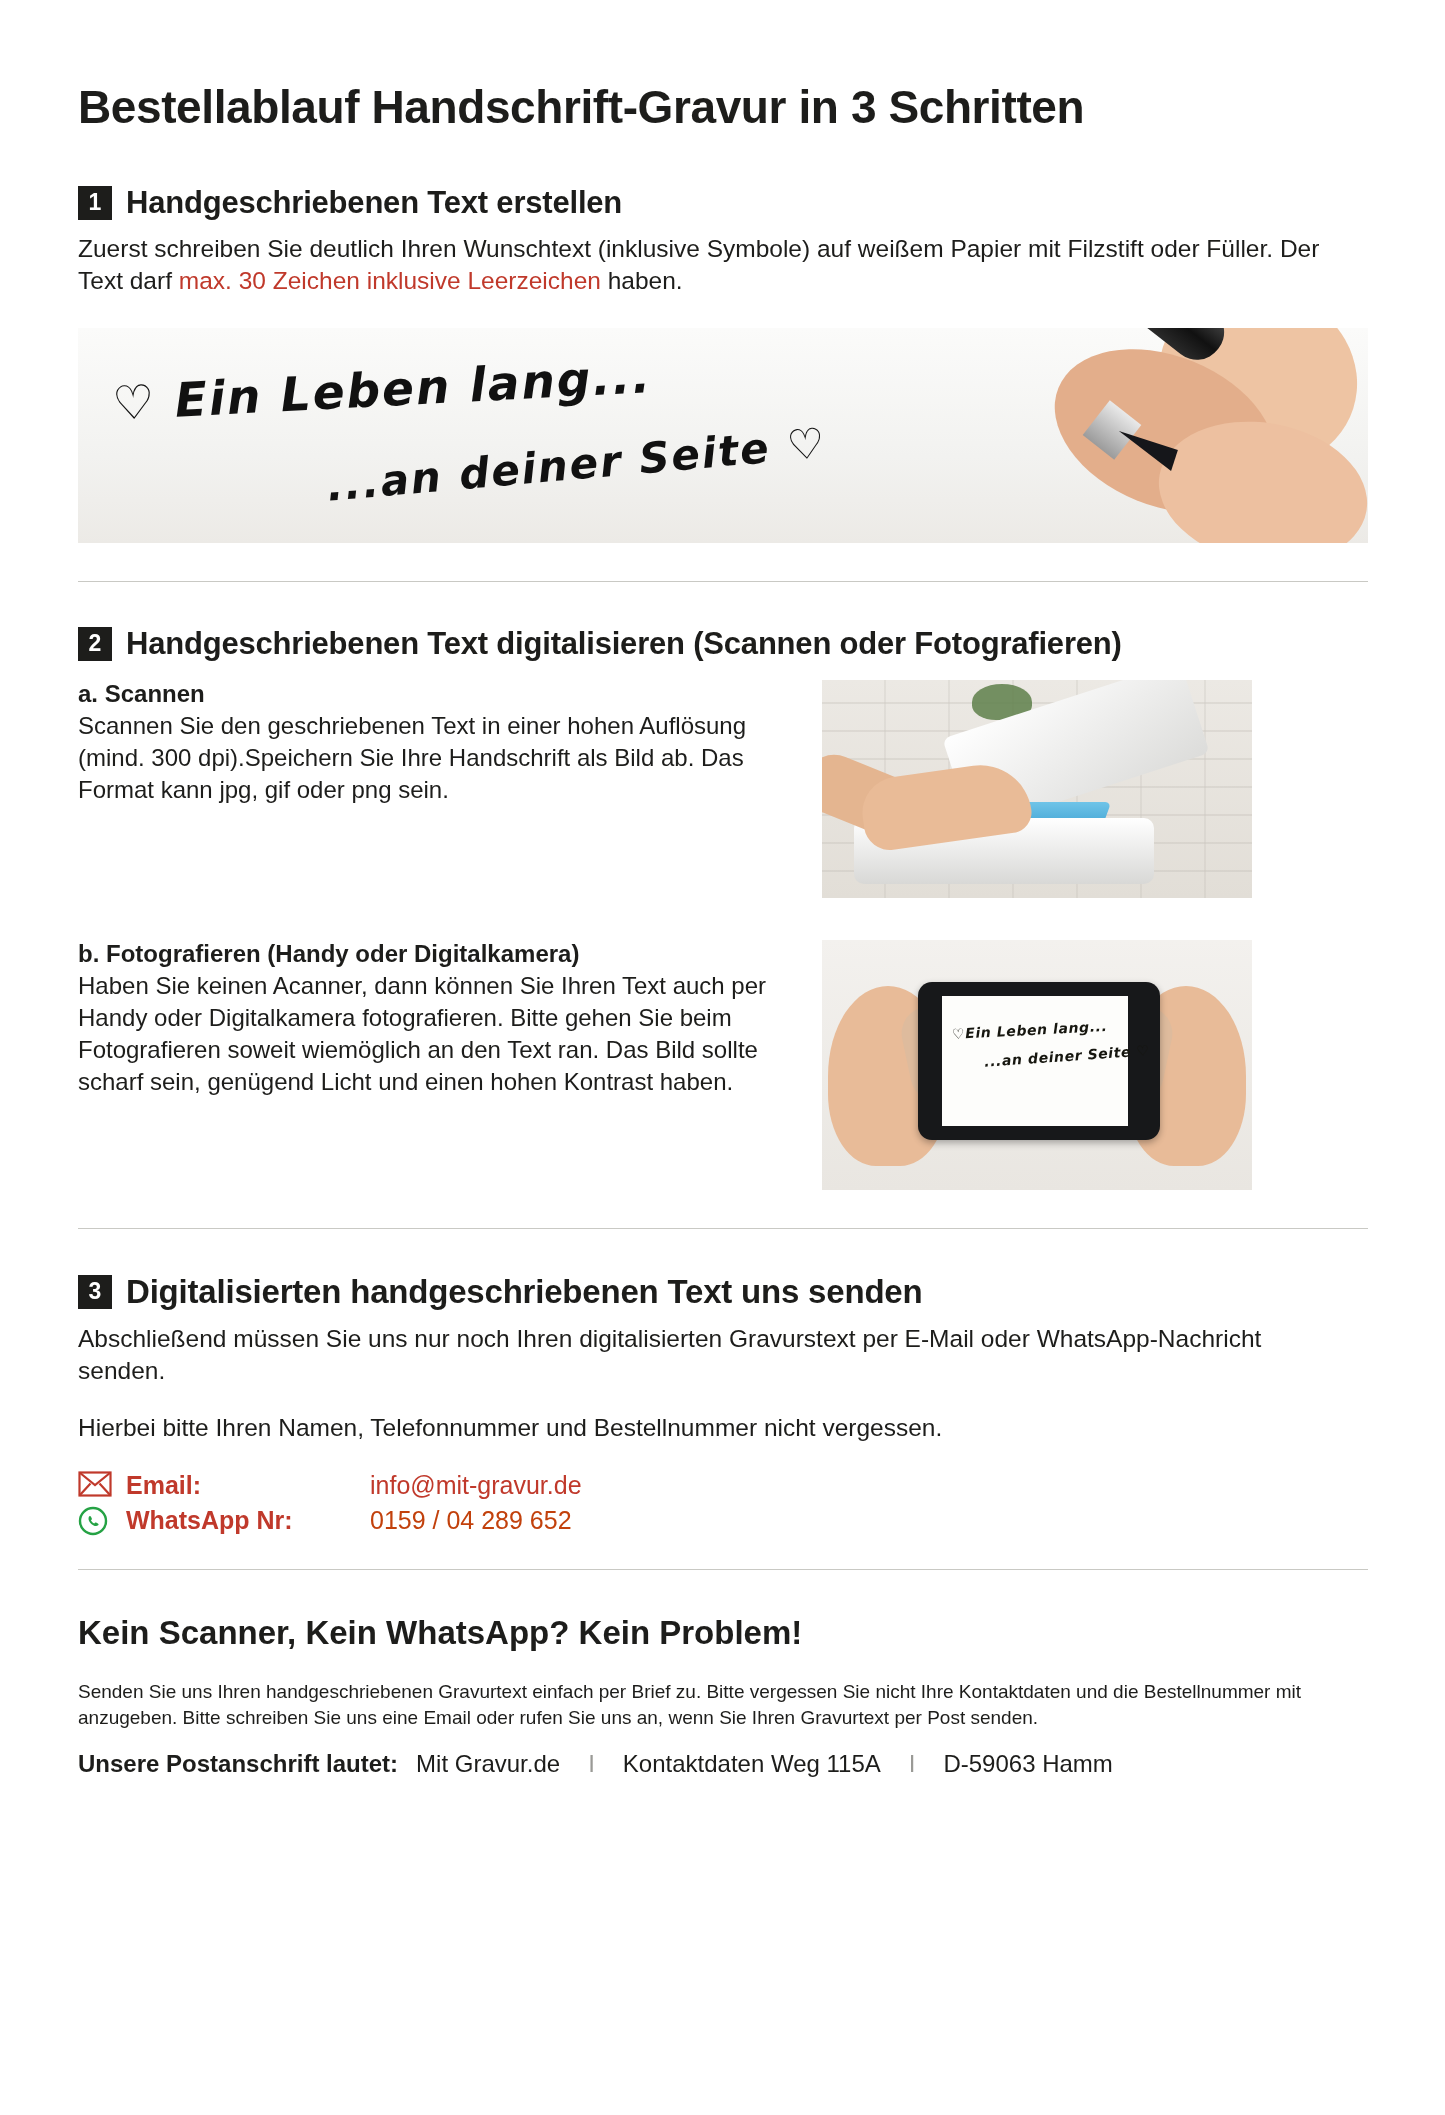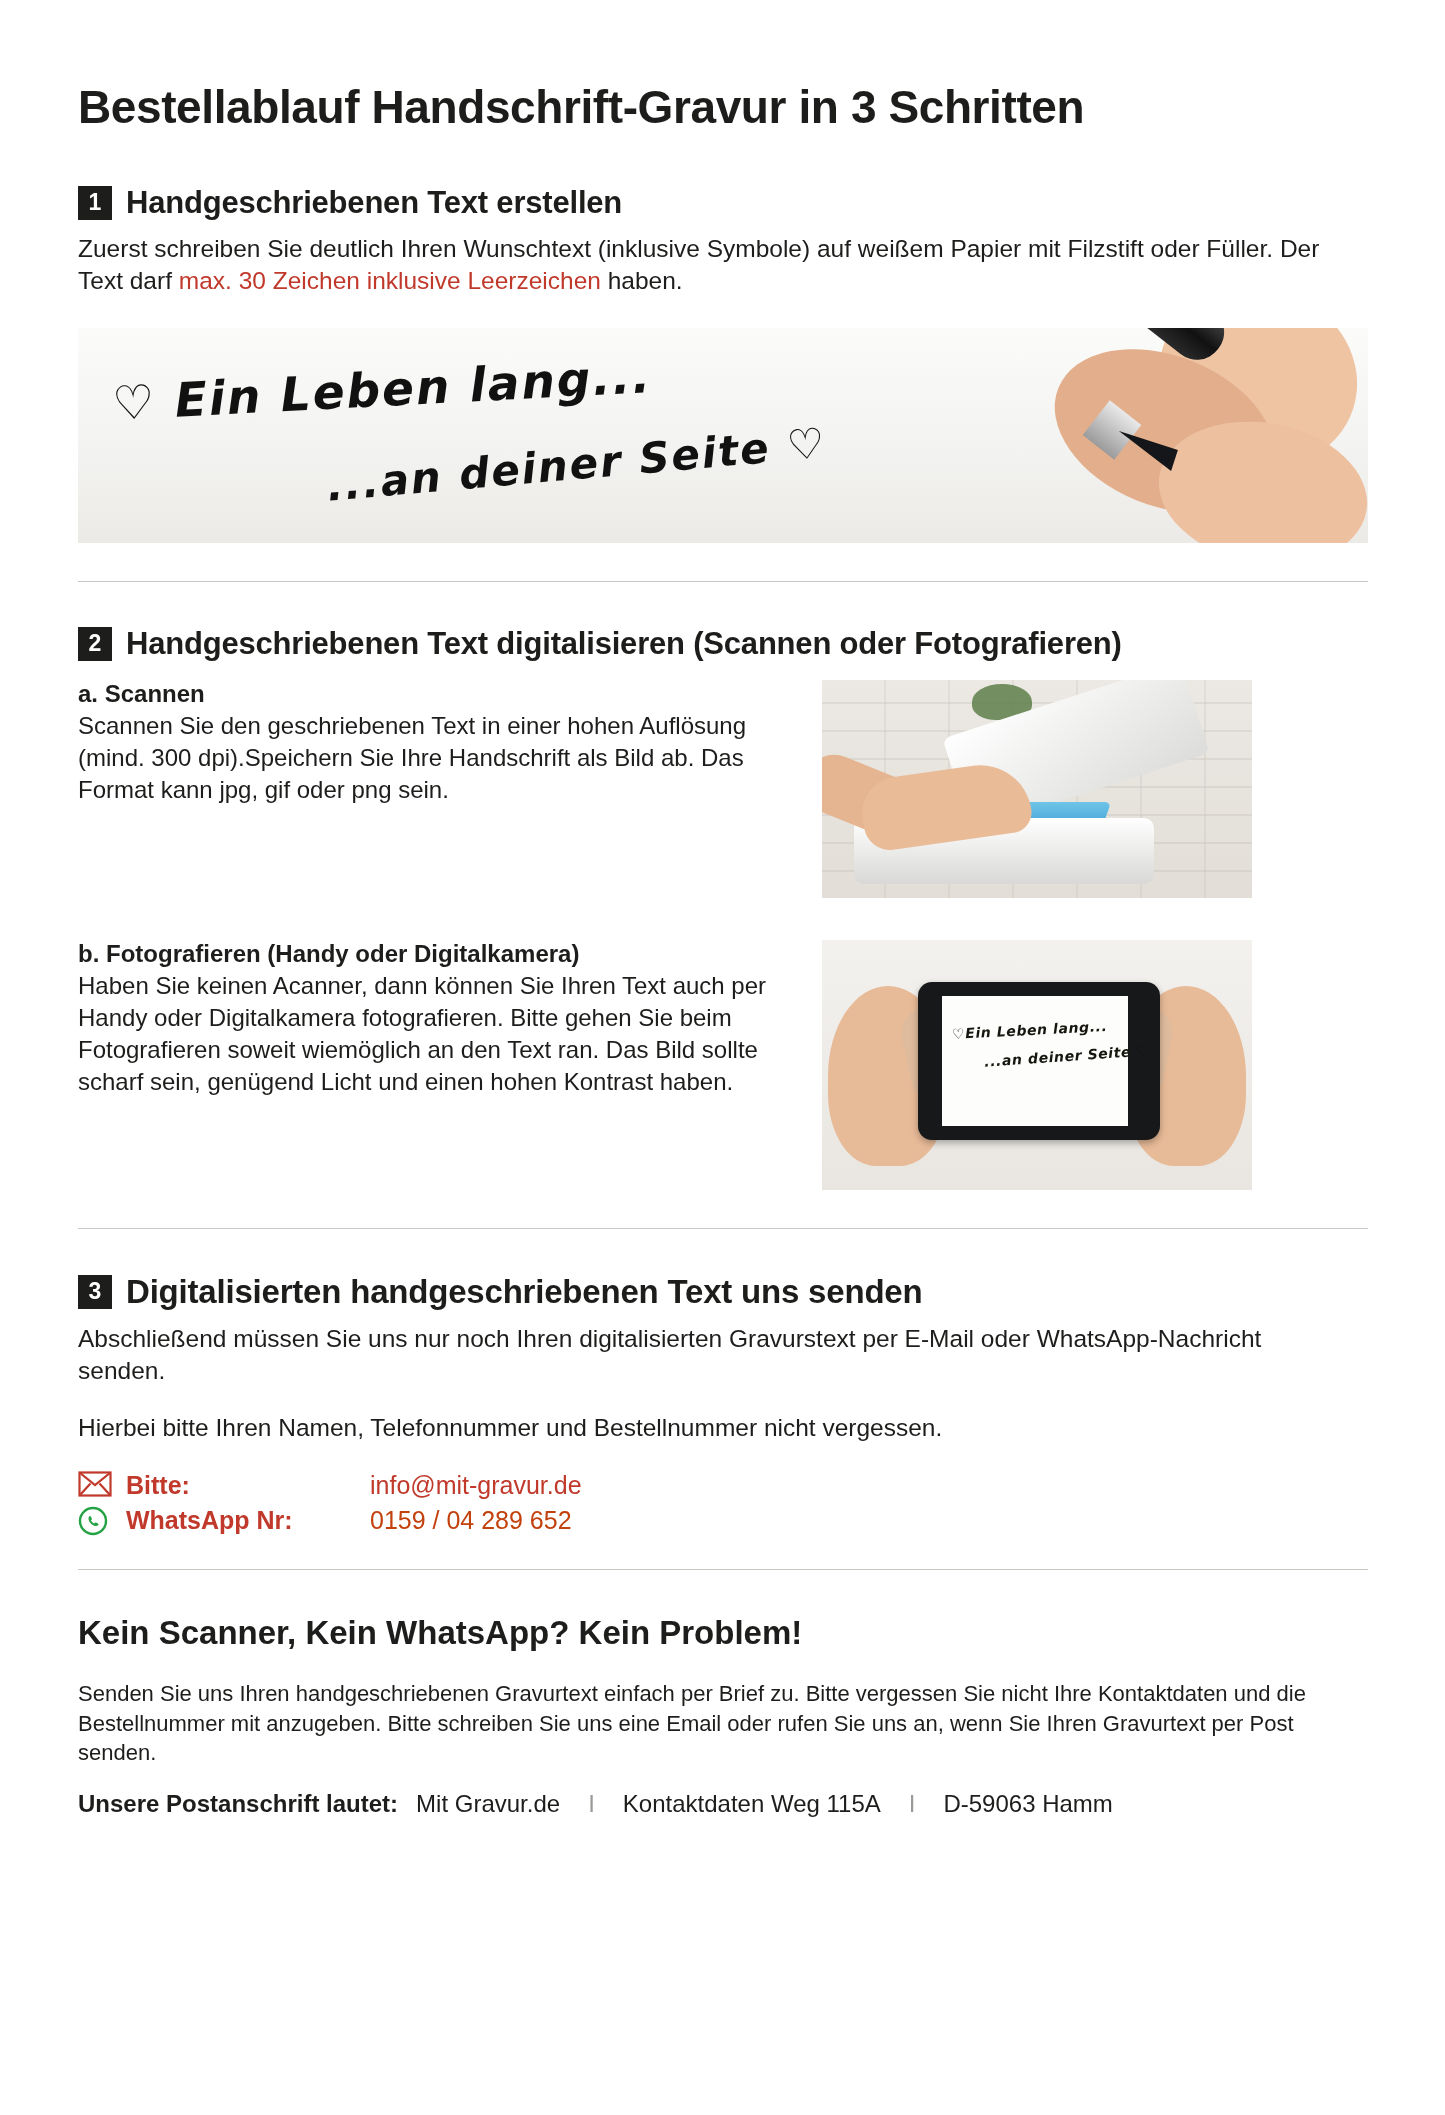--- a/index.html
+++ b/index.html
@@ -288,21 +288,21 @@
     display: inline-block;
   }
 
   
   .footer-title {
     font-size: 33px;
     font-weight: bold;
     margin-top: 44px;
   }
   .footer-text {
-    font-size: 22px;
+    font-size: 19px;
     line-height: 1.34;
     margin-top: 14px;
     max-width: 1280px;
   }
   .postal {
     display: flex;
     align-items: baseline;
     gap: 18px;
     margin-top: 20px;
     font-size: 24px;
@@ -391,21 +391,21 @@
 
   <div class="contact">
     <div class="contact-row">
       <span class="icon-mail">
         <svg viewBox="0 0 34 26" width="34" height="26" aria-hidden="true">
           <rect x="1.5" y="1.5" width="31" height="23" fill="none" stroke="#c0392b" stroke-width="2.2"></rect>
           <path d="M1.5 1.5 L17 14 L32.5 1.5" fill="none" stroke="#c0392b" stroke-width="2.2"></path>
           <path d="M1.5 24.5 L12.5 12.5 M32.5 24.5 L21.5 12.5" fill="none" stroke="#c0392b" stroke-width="2.2"></path>
         </svg>
       </span>
-      <span class="contact-label">Bitte:</span>
+      <span class="contact-label">Email:</span>
       <span class="contact-value">info@mit-gravur.de</span>
     </div>
     <div class="contact-row">
       <span class="icon-wa">
         <svg viewBox="0 0 30 30" width="30" height="30" aria-hidden="true">
           <circle cx="15" cy="15" r="13" fill="none" stroke="#25a244" stroke-width="2.4"></circle>
           <path d="M11 10.5c0.6-0.8 1.6-0.7 2 0.2l0.8 1.8c0.2 0.5 0.1 0.9-0.3 1.2l-0.6 0.5c0.8 1.6 1.9 2.6 3.4 3.3l0.6-0.7c0.3-0.4 0.8-0.5 1.2-0.3l1.8 0.9c0.8 0.4 0.9 1.3 0.2 1.9-1.3 1.2-3 1-4.9-0.1-2.2-1.3-3.9-3.2-4.5-5.3-0.3-1.2-0.2-2.5 0.3-3.4z" fill="#25a244"></path>
         </svg>
       </span>
       <span class="contact-label wa">WhatsApp Nr:</span>

